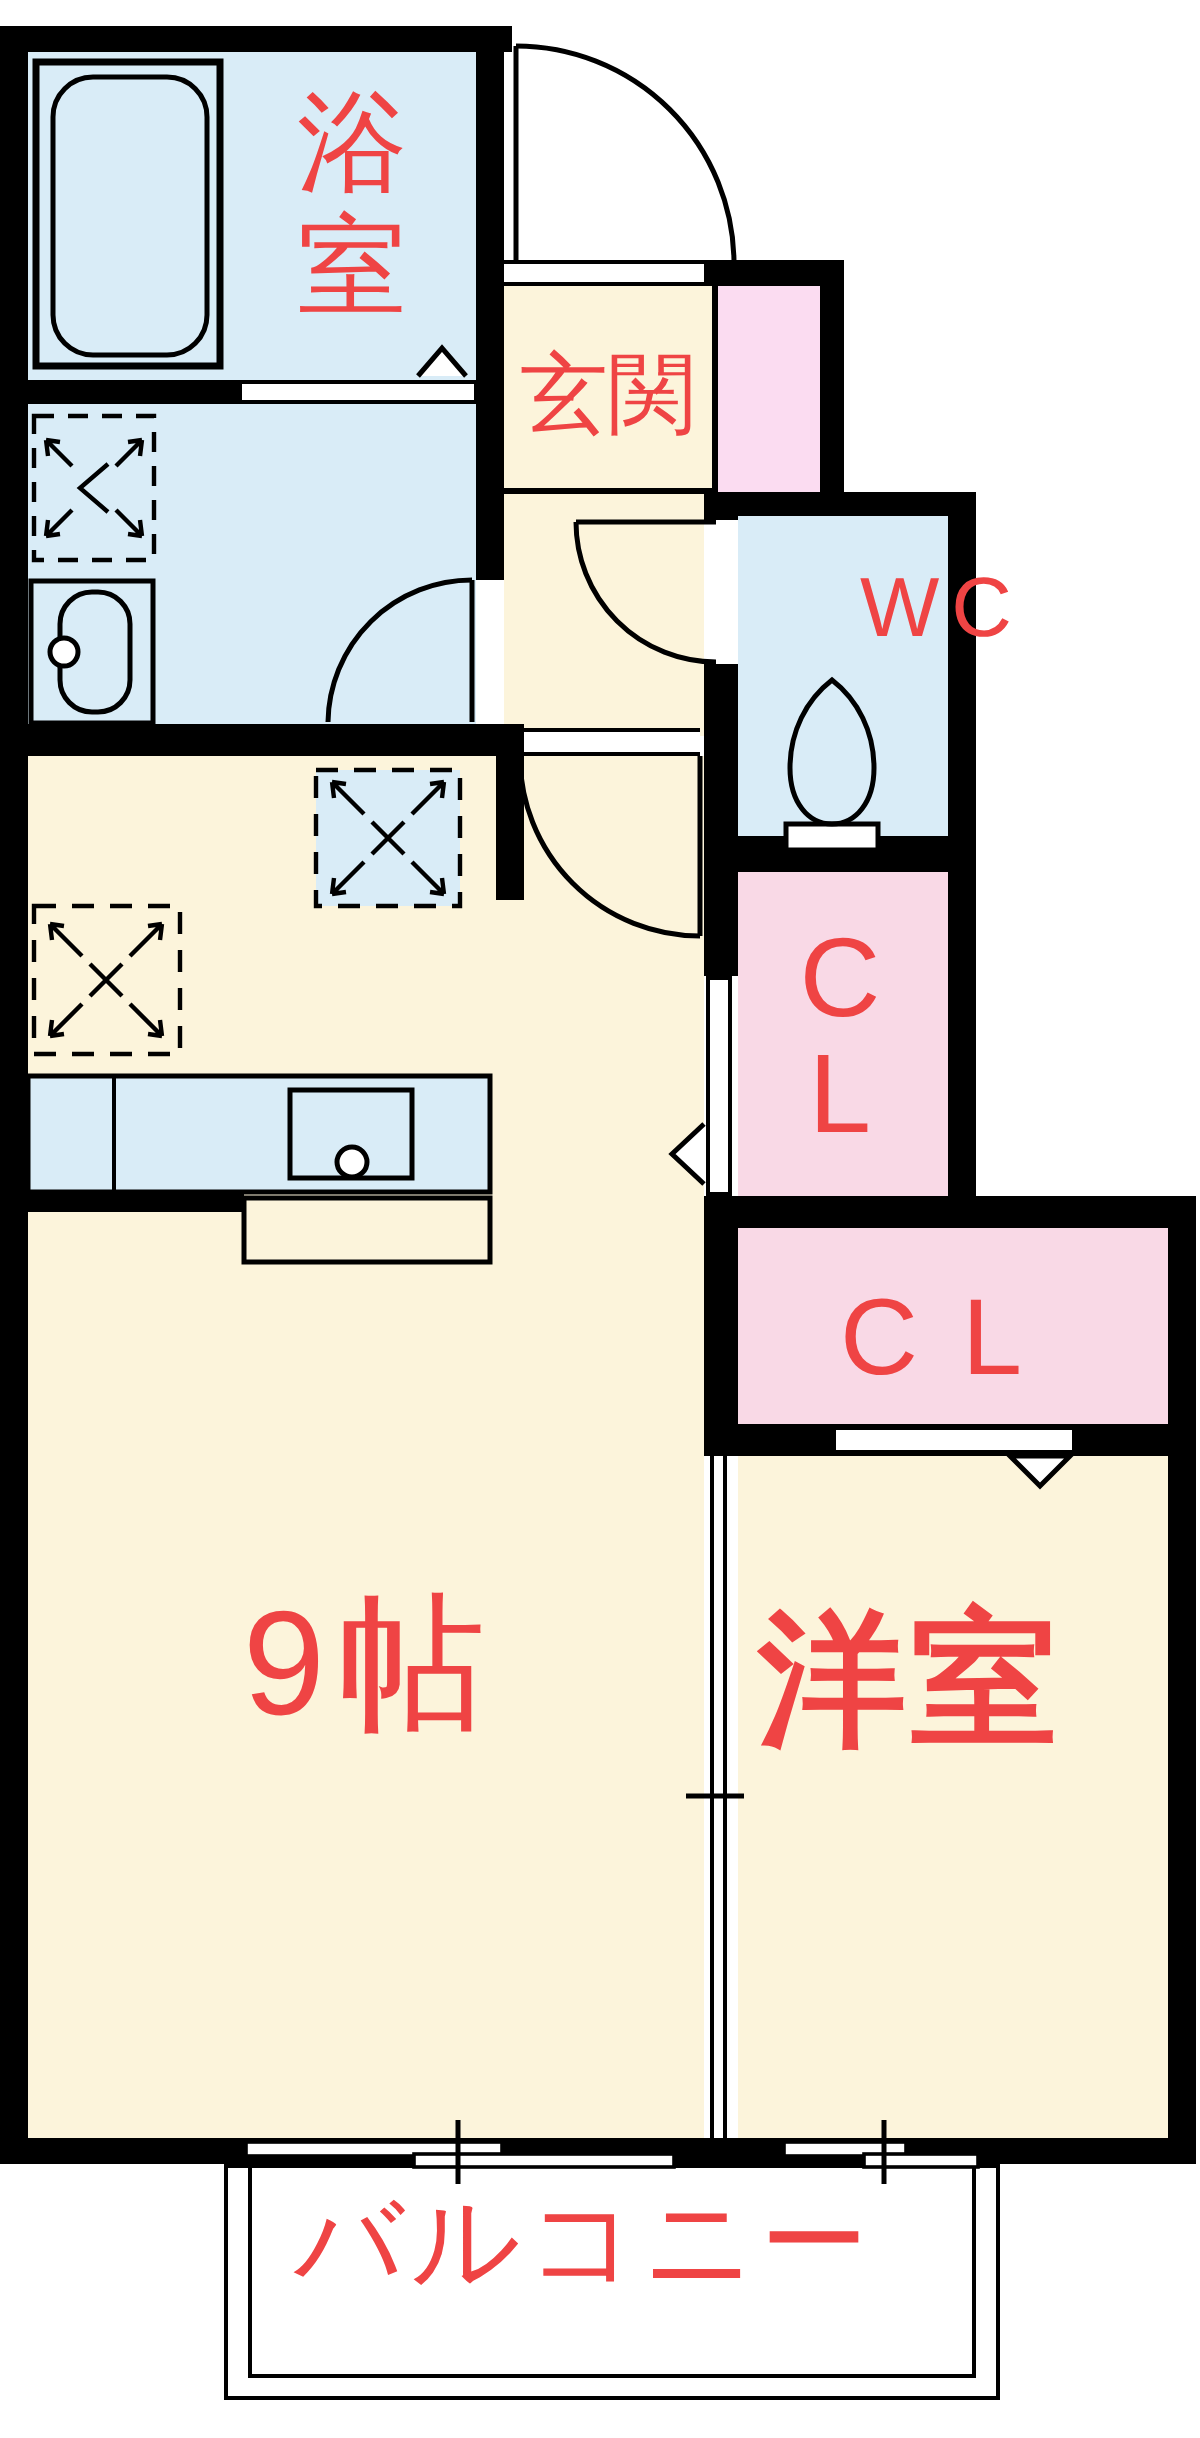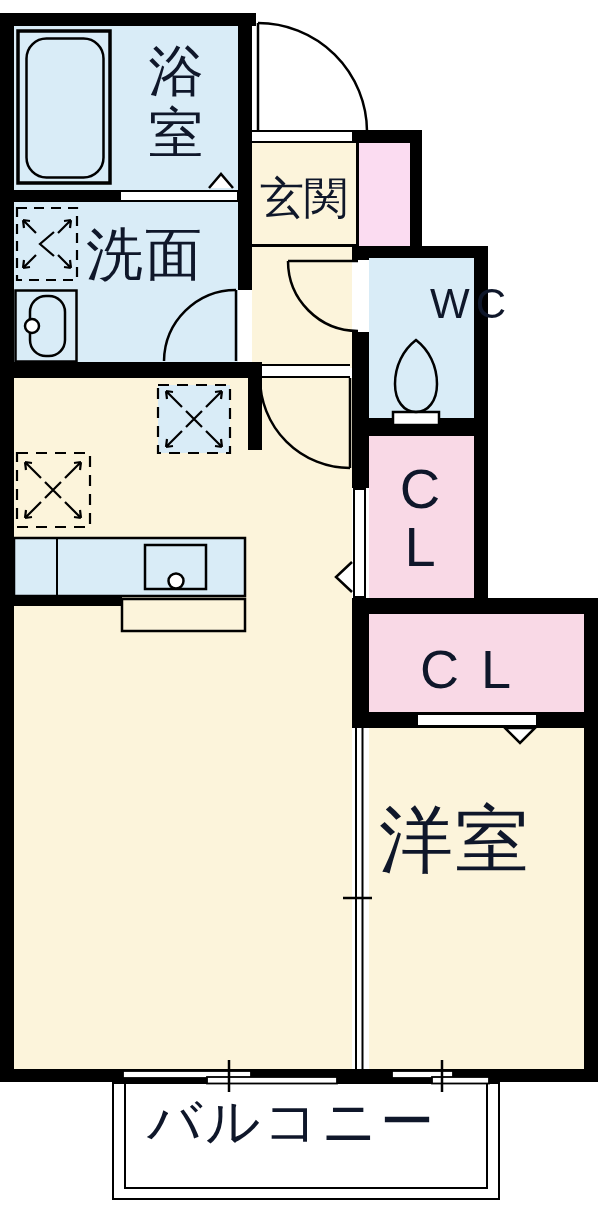--- a/index.html
+++ b/index.html
@@ -4,21 +4,21 @@
 <style>
   html,body{margin:0;padding:0;background:#fff;}
   #plan{position:relative;width:600px;height:1219px;background:#fff;overflow:hidden;
         font-family:"Liberation Sans","DejaVu Sans",sans-serif;}
   .r,.w,.s,.lbl,.b{position:absolute;box-sizing:border-box;}
   .r{z-index:1;}
   .b{z-index:1;background:#fff;}
   .w{z-index:2;background:#000;}
   .s{z-index:3;background:#fff;}
   #fixtures{position:absolute;left:0;top:0;z-index:4;}
-  .lbl{z-index:5;color:#0f172a;white-space:nowrap;line-height:1.08;}
+  .lbl{z-index:5;color:#ef4444;white-space:nowrap;line-height:1.08;}
   .ctr{text-align:center;}
   .stack{word-break:break-all;white-space:normal;text-align:center;}
 </style>
 </head>
 <body>
 
 <div id="plan">
 
   <div class="r" style="left:14px;top:26px;width:224px;height:164px;background:#D9ECF7;"></div>
   <div class="r" style="left:14px;top:202px;width:224px;height:160px;background:#D9ECF7;"></div>
@@ -151,21 +151,21 @@
       <line x1="229" y1="1060" x2="229" y2="1092" stroke-width="2.5"></line>
     </g>
     <g stroke="#000" stroke-width="1.8" fill="#fff">
       <rect x="392" y="1071" width="61" height="7"></rect>
       <rect x="432" y="1077" width="57" height="6.5"></rect>
       <line x1="442" y1="1060" x2="442" y2="1092" stroke-width="2.5"></line>
     </g>
   </svg>
 
   <div class="lbl stack" style="left:147px;top:40px;width:58px;font-size:55px;line-height:62px;">浴室</div>
-  <div class="lbl" style="left:86px;top:224px;font-size:57px;letter-spacing:2px;">洗面</div>
   <div class="lbl ctr" style="left:252px;top:174px;width:104px;font-size:44px;">玄関</div>
   <div class="lbl ctr" style="left:369px;top:281px;width:114px;font-size:42px;letter-spacing:6px;margin-left:45px;">WC</div>
   <div class="lbl stack" style="left:397px;top:460px;width:46px;font-size:56px;line-height:58px;">CL</div>
   <div class="lbl ctr" style="left:369px;top:640px;width:215px;font-size:54px;letter-spacing:22px;">CL</div>
-  <div class="lbl ctr" style="left:369px;top:800px;width:172px;font-size:74px;letter-spacing:2px;">洋室</div>
+  <div class="lbl ctr" style="left:55px;top:792px;width:260px;font-size:74px;letter-spacing:6px;">9帖</div>
+  <div class="lbl ctr" style="left:369px;top:800px;width:172px;font-size:74px;letter-spacing:2px;font-weight:bold;">洋室</div>
   <div class="lbl ctr" style="left:124px;top:1092px;width:336px;font-size:54px;letter-spacing:3px;">バルコニー</div>
 
 </div>
 
 </body></html>

